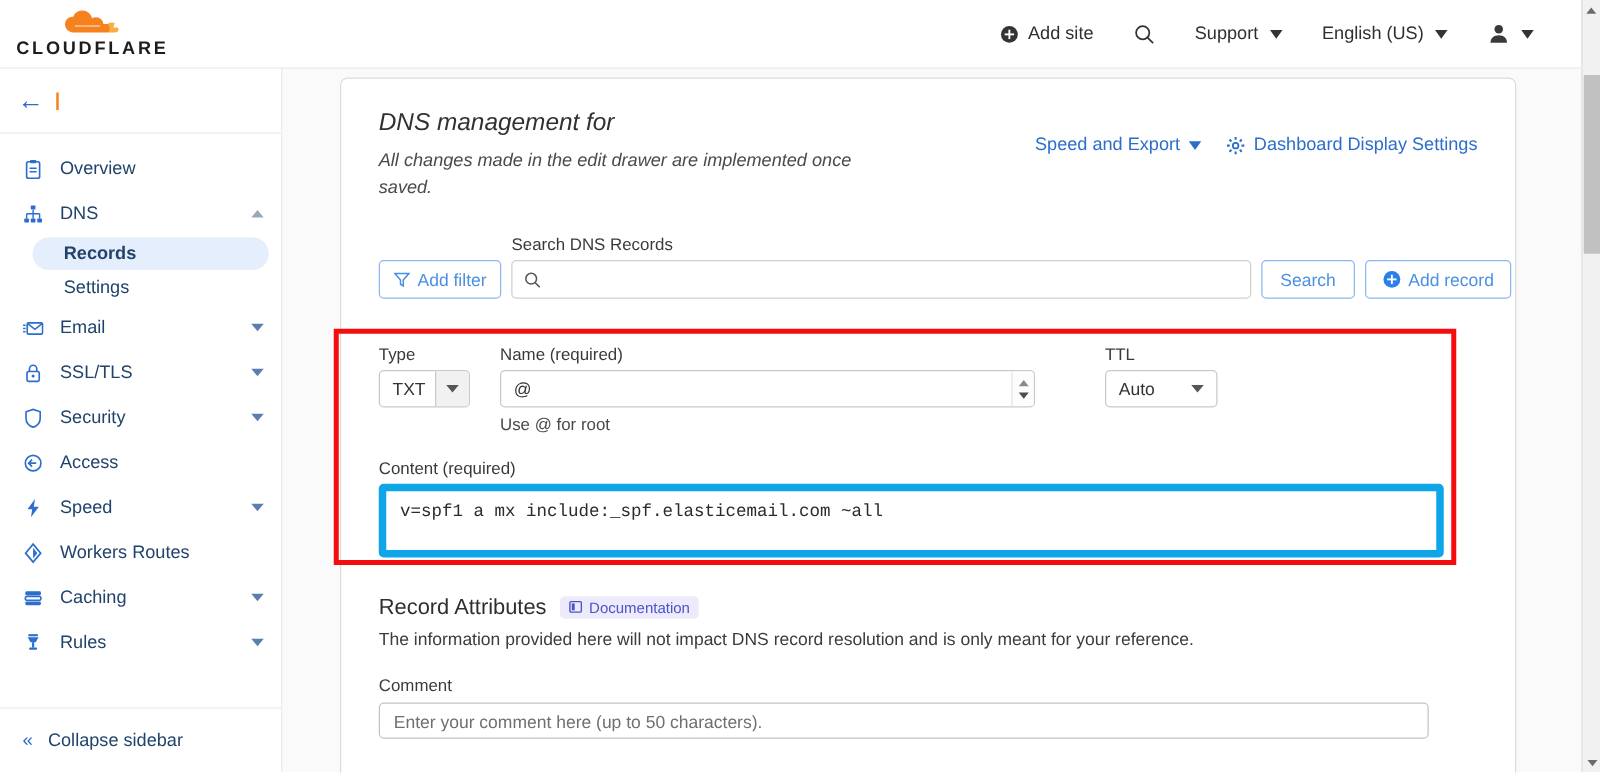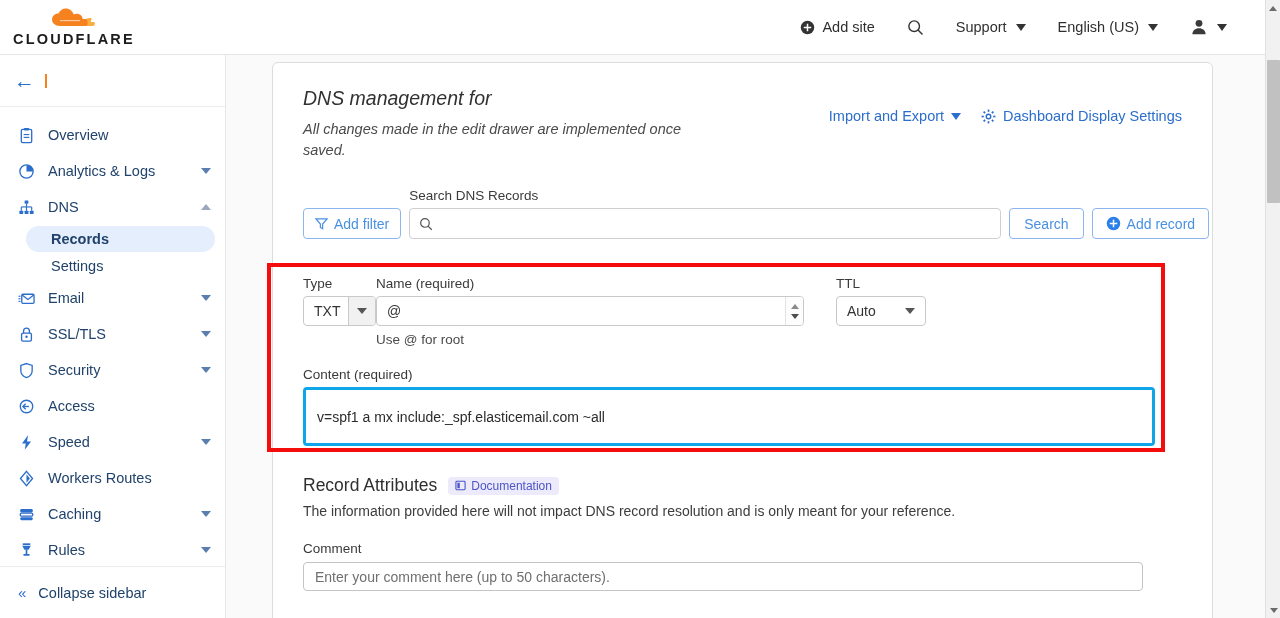--- a/index.html
+++ b/index.html
@@ -117,21 +117,21 @@
     color:#4a90e2; font-size:14px; padding:0 14px; display:flex; align-items:center;
     cursor:pointer;
   }
 
   
   .redbox {
     position:absolute; left:-6px; top:200px; width:898px; height:189px;
     border:4px solid #f50c0c; background:transparent; pointer-events:none;
   }
   .record-form { position:absolute; left:30px; top:213px; width:860px; }
-  .form-row { display:flex; align-items:flex-start; }
+  .form-row { display:flex; align-items:flex-start; gap:24px; }
   .col-type { width:73px; }
   .col-name { width:428px; }
   .col-ttl { width:90px; margin-left:32px; }
   .select-box {
     height:30px; border:1px solid #c9c9c9; border-radius:4px; background:#fff;
     display:flex; align-items:center; overflow:hidden;
   }
   .select-box .val { flex:1; font-size:14px; color:#333; padding-left:10px; }
   .select-box .arrowcell {
     width:27px; height:100%; background:#f1f1f1; border-left:1px solid #c9c9c9;
@@ -155,23 +155,23 @@
   .spinner {
     width:18px; height:100%; display:flex; flex-direction:column;
     justify-content:center; align-items:center; gap:5px; background:#fdfdfd;
     border-left:1px solid #e3e3e3;
   }
   .tri-up-sm { width:0;height:0;border-left:4px solid transparent;border-right:4px solid transparent;border-bottom:5px solid #8a8a8a; }
   .tri-dn-sm { width:0;height:0;border-left:4px solid transparent;border-right:4px solid transparent;border-top:5px solid #4c4c4c; }
   .helper { font-size:13.5px; color:#4a4a4a; margin-top:6px; }
   .content-label { font-size:13.5px; color:#3a3a3a; margin-top:20px; margin-bottom:5px; }
   .content-area {
-    width:852px; height:59px; border:3px solid #0ea5e9; border-radius:4px;
-    background:#fff; padding:19px 11px; font-size:14px; color:#2b2b2b;
-    font-family:Liberation Sans, sans-serif; resize:none; outline:none;
+    width:852px; height:59px; border:6px solid #0ea5e9; border-radius:4px;
+    background:#fff; padding:9px 11px; font-size:14px; color:#2b2b2b;
+    font-family:Liberation Mono, monospace; resize:none; outline:none;
   }
 
   
   .attrs { position:absolute; left:30px; top:412px; width:860px; }
   .attrs-head { display:flex; align-items:center; gap:11px; }
   .attrs-title { font-size:17.5px; color:#2f2f2f; }
   .doc-badge {
     display:flex; align-items:center; gap:5px; background:#eceafb; border-radius:4px;
     padding:2px 7px; font-size:12px; color:#4a55c7; cursor:pointer;
   }
@@ -271,30 +271,20 @@
           <svg width="17" height="17" viewBox="0 0 18 18">
               <rect x="3.5" y="2.5" width="11" height="14" rx="1.5" fill="none" stroke="#2c6ecb" stroke-width="1.4"></rect>
               <rect x="6.3" y="1" width="5.4" height="2.8" rx="0.8" fill="#2c6ecb"></rect>
               <line x1="6" y1="8" x2="12" y2="8" stroke="#2c6ecb" stroke-width="1.2"></line>
               <line x1="6" y1="11" x2="12" y2="11" stroke="#2c6ecb" stroke-width="1.2"></line>
             </svg>
         </span>
         <span class="nav-label">Overview</span>
       </div>
 
-      <div class="nav-item">
-        <span class="nav-ico">
-          <svg width="17" height="17" viewBox="0 0 18 18">
-              <circle cx="9" cy="9" r="7" fill="none" stroke="#2c6ecb" stroke-width="1.4"></circle>
-              <path d="M9 9 L9 2 A7 7 0 0 1 16 9 Z" fill="#2c6ecb"></path>
-            </svg>
-        </span>
-        <span class="nav-label">Analytics &amp; Logs</span>
-        <span class="nav-arrow"></span>
-      </div>
 
       <div class="nav-item">
         <span class="nav-ico">
           <svg width="17" height="17" viewBox="0 0 18 18">
               <rect x="7" y="1.5" width="4" height="3.4" rx="0.6" fill="#2c6ecb"></rect>
               <rect x="1.5" y="12.5" width="4" height="3.4" rx="0.6" fill="#2c6ecb"></rect>
               <rect x="7" y="12.5" width="4" height="3.4" rx="0.6" fill="#2c6ecb"></rect>
               <rect x="12.5" y="12.5" width="4" height="3.4" rx="0.6" fill="#2c6ecb"></rect>
               <line x1="9" y1="5" x2="9" y2="8.4" stroke="#2c6ecb" stroke-width="1.2"></line>
               <line x1="3.5" y1="8.4" x2="14.5" y2="8.4" stroke="#2c6ecb" stroke-width="1.2"></line>
@@ -415,21 +405,21 @@
 
   <div class="content">
     <div class="card">
       <div class="card-inner">
         <div class="page-title">DNS management for</div>
         <div class="page-sub">All changes made in the edit drawer are implemented once saved.</div>
       </div>
 
       <div class="hdr-links">
         <div class="hdr-link">
-          <span>Import and Export</span>
+          <span>Speed and Export</span>
           <span class="caret-blue"></span>
         </div>
         <div class="hdr-link">
           <span>
             <svg width="15" height="15" viewBox="0 0 16 16">
                 <circle cx="8" cy="8" r="2.4" fill="none" stroke="#2c6ecb" stroke-width="1.5"></circle>
                 <g stroke="#2c6ecb" stroke-width="1.8">
                   <line x1="8" y1="0.6" x2="8" y2="3"></line>
                   <line x1="8" y1="13" x2="8" y2="15.4"></line>
                   <line x1="0.6" y1="8" x2="3" y2="8"></line>

